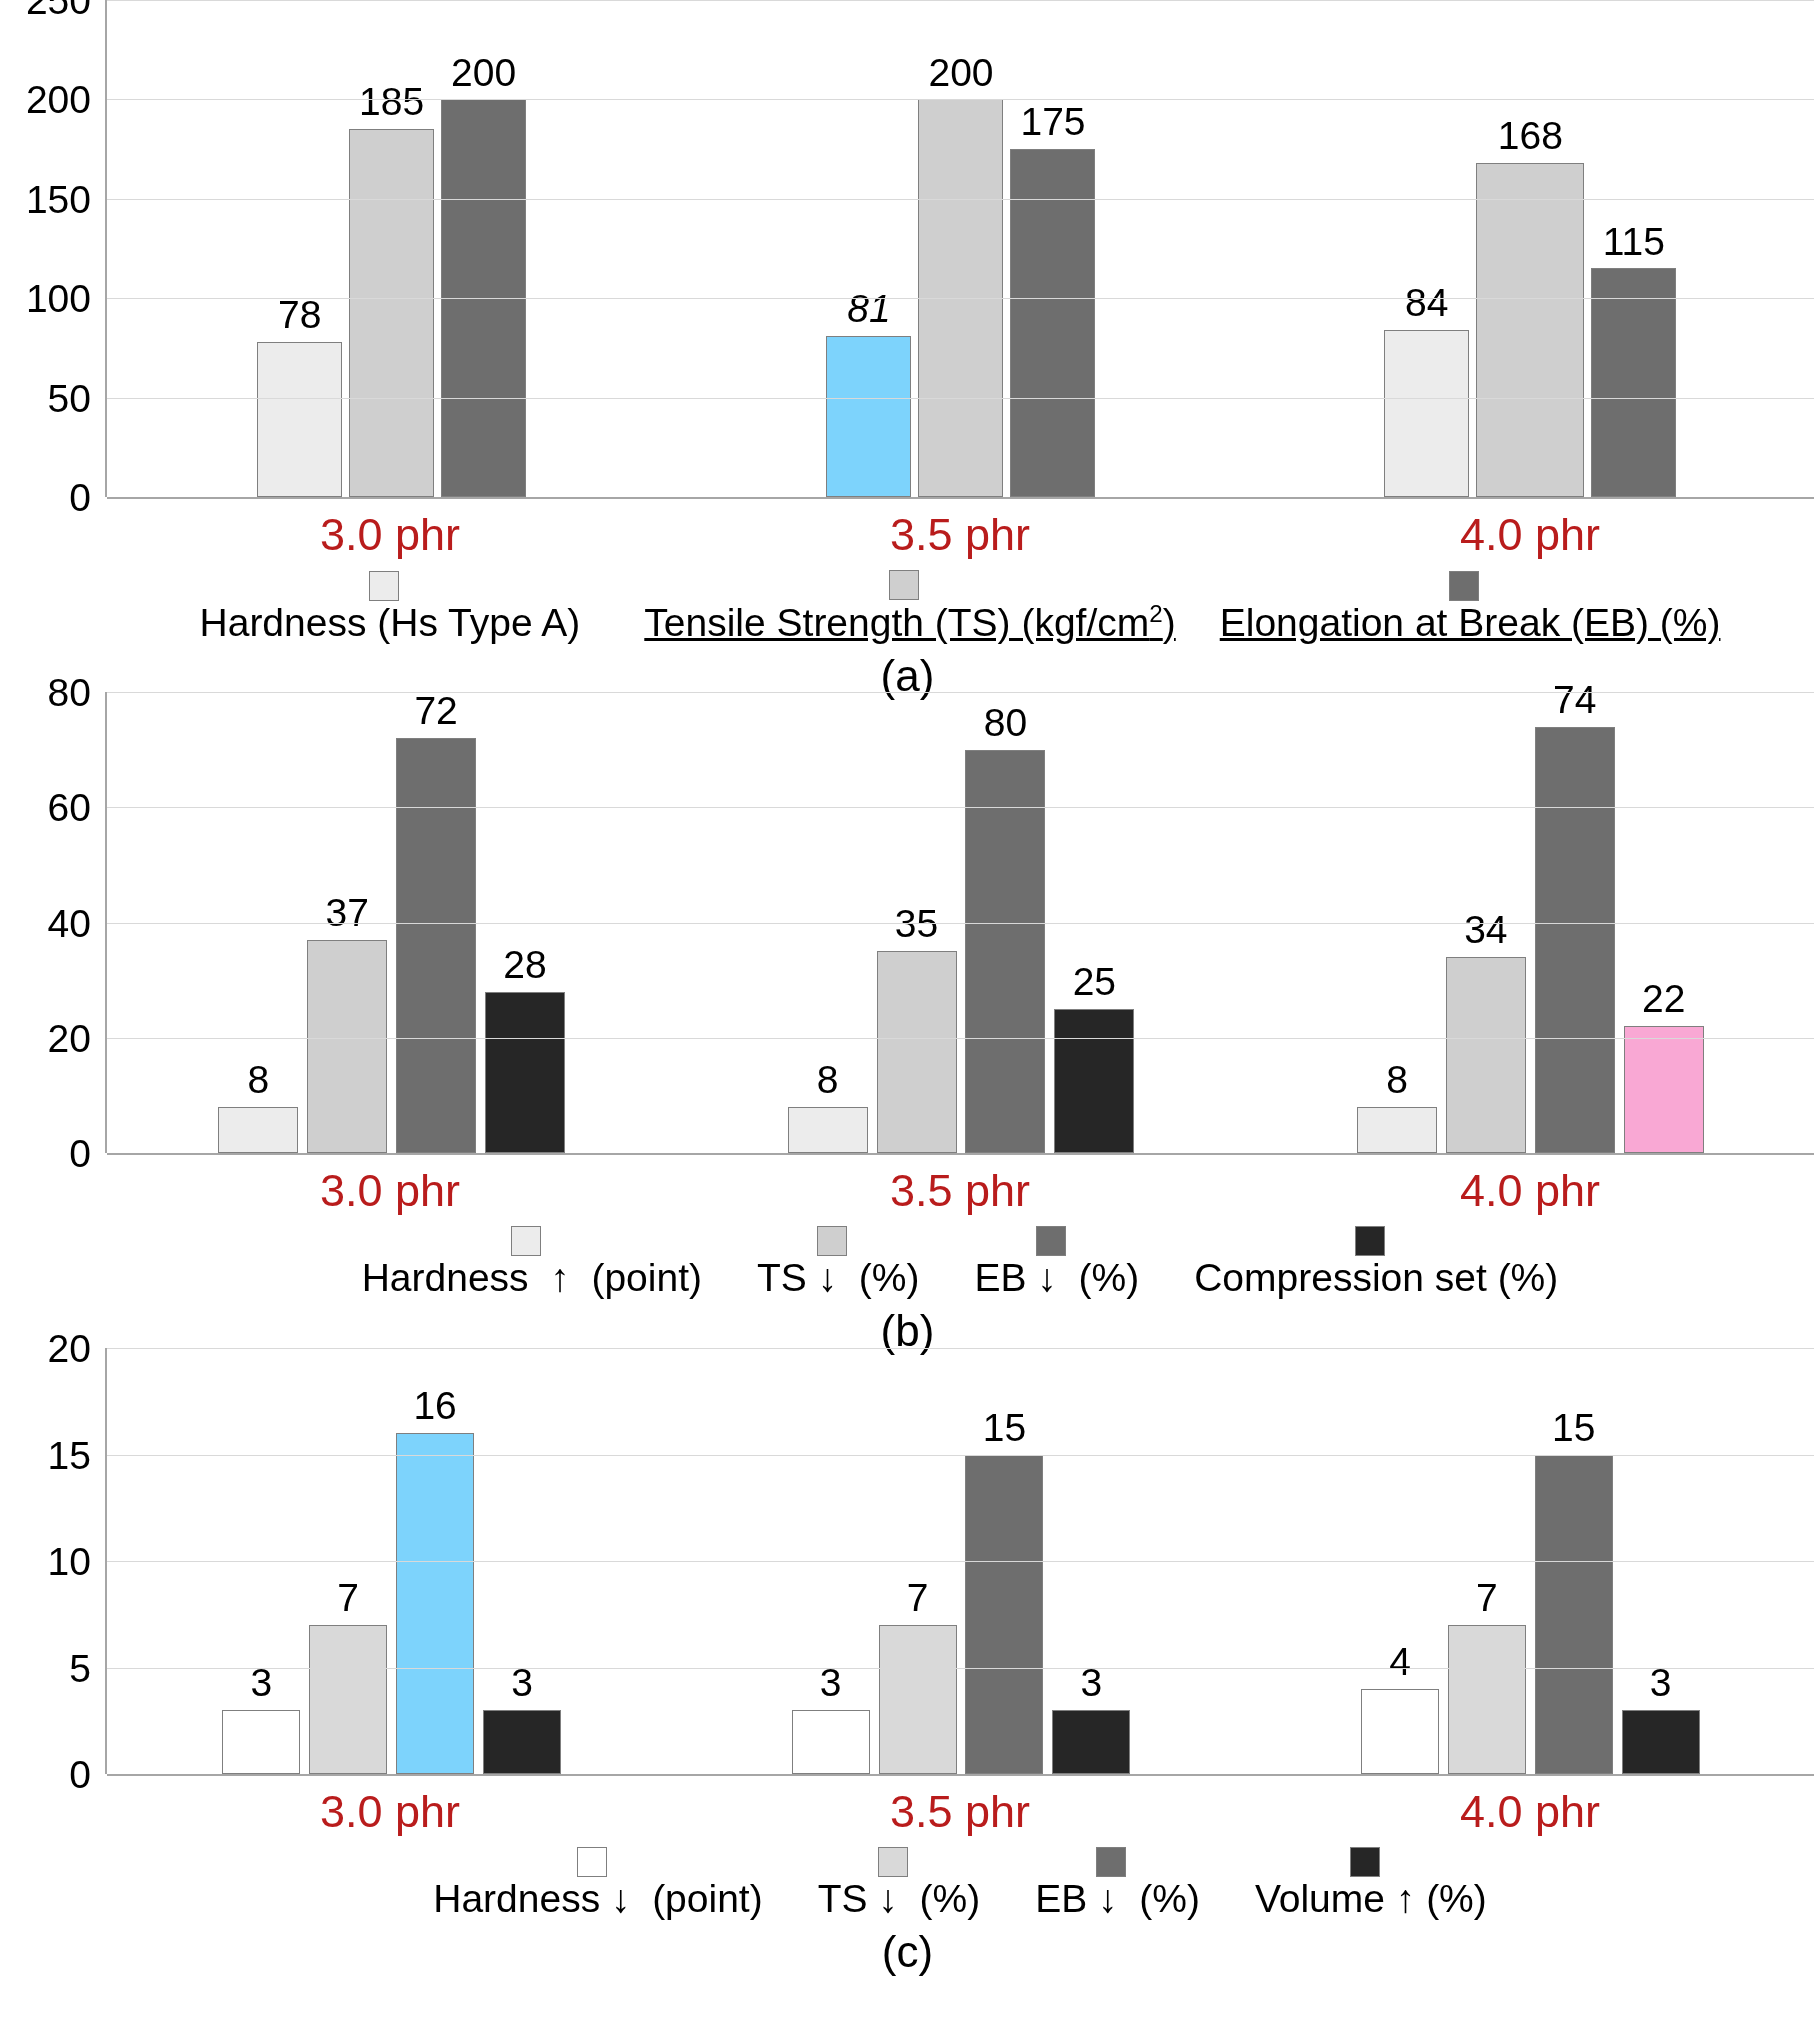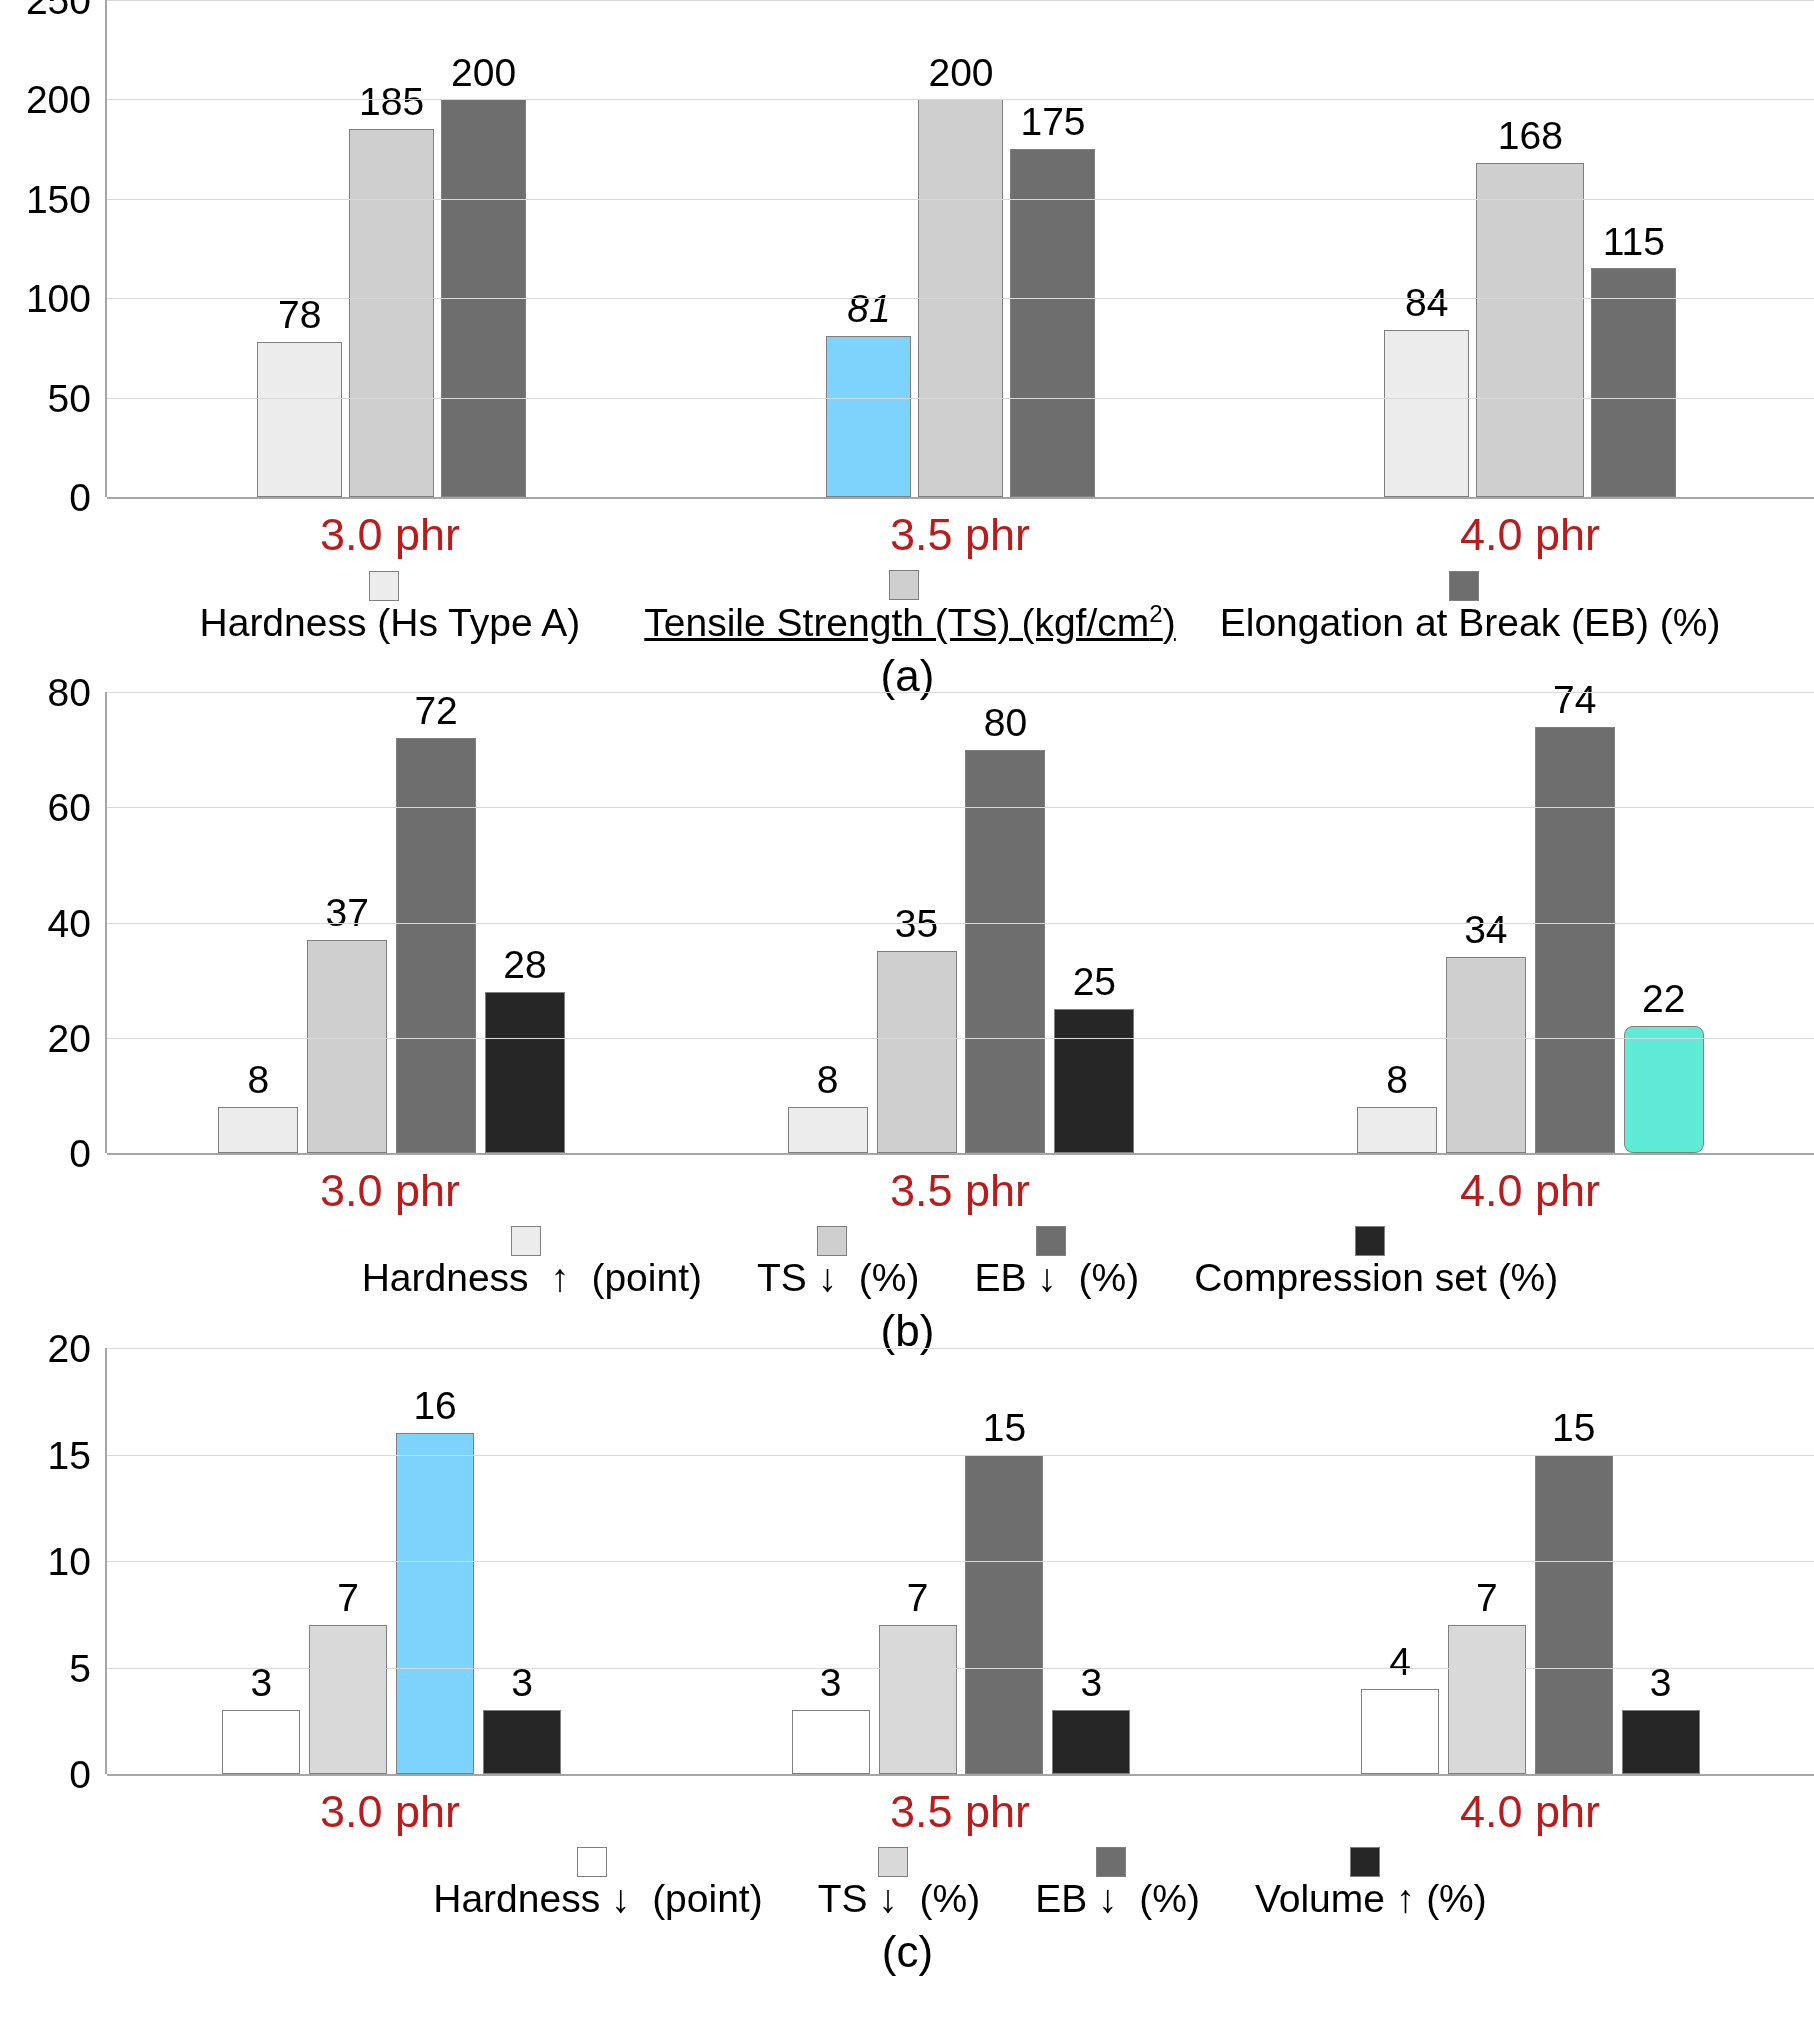--- a/index.html
+++ b/index.html
@@ -226,21 +226,21 @@
       </div>
     <div class="legend" id="legend-0">
         <div class="legend-item" style="margin-left: 0px;">
           <span class="legend-swatch" style="background: rgb(236, 236, 236);"></span>
           <span class="legend-text">Hardness (Hs Type A)</span>
         </div>
         <div class="legend-item" style="margin-left: 64px; text-decoration: underline;">
           <span class="legend-swatch" style="background: rgb(207, 207, 207);"></span>
           <span class="legend-text">Tensile Strength (TS) (kgf/cm<sup>2</sup>)</span>
         </div>
-        <div class="legend-item" style="margin-left: 44px;">
+        <div class="legend-item" style="margin-left: 44px; text-decoration: underline;">
           <span class="legend-swatch" style="background: rgb(110, 110, 110);"></span>
           <span class="legend-text">Elongation at Break (EB) (%)</span>
         </div>
       </div>
     <div class="panel-caption">(a)</div>
   </div>
 
   <div class="panel" style="height:656px;">
     <div class="plot-wrap" style="height:461px;">
       <div class="y-axis" id="yaxis-1">
@@ -306,21 +306,21 @@
                 <div class="bar" style="height: 42.5%; background: rgb(207, 207, 207);">
                   <div class="bar-label">34</div>
                 </div>
               </div>
               <div class="bar-slot" style="width: 80px; margin-left: 8.9px; text-align: right;">
                 <div class="bar" style="height: 92.5%; background: rgb(110, 110, 110);">
                   <div class="bar-label">74</div>
                 </div>
               </div>
               <div class="bar-slot" style="width: 80px; margin-left: 8.9px;">
-                <div class="bar" style="height: 27.5%; background: #5eead4; border-radius: 9px;">
+                <div class="bar" style="height: 27.5%; background: #f9a8d4;">
                   <div class="bar-label">22</div>
                 </div>
               </div>
             </div>
           </div>
       <div class="gridline baseline" style="top: 100%;"></div>
           <div class="gridline" style="top: 75%;"></div>
           <div class="gridline" style="top: 50%;"></div>
           <div class="gridline" style="top: 25%;"></div>
           <div class="gridline" style="top: 0%;"></div>

